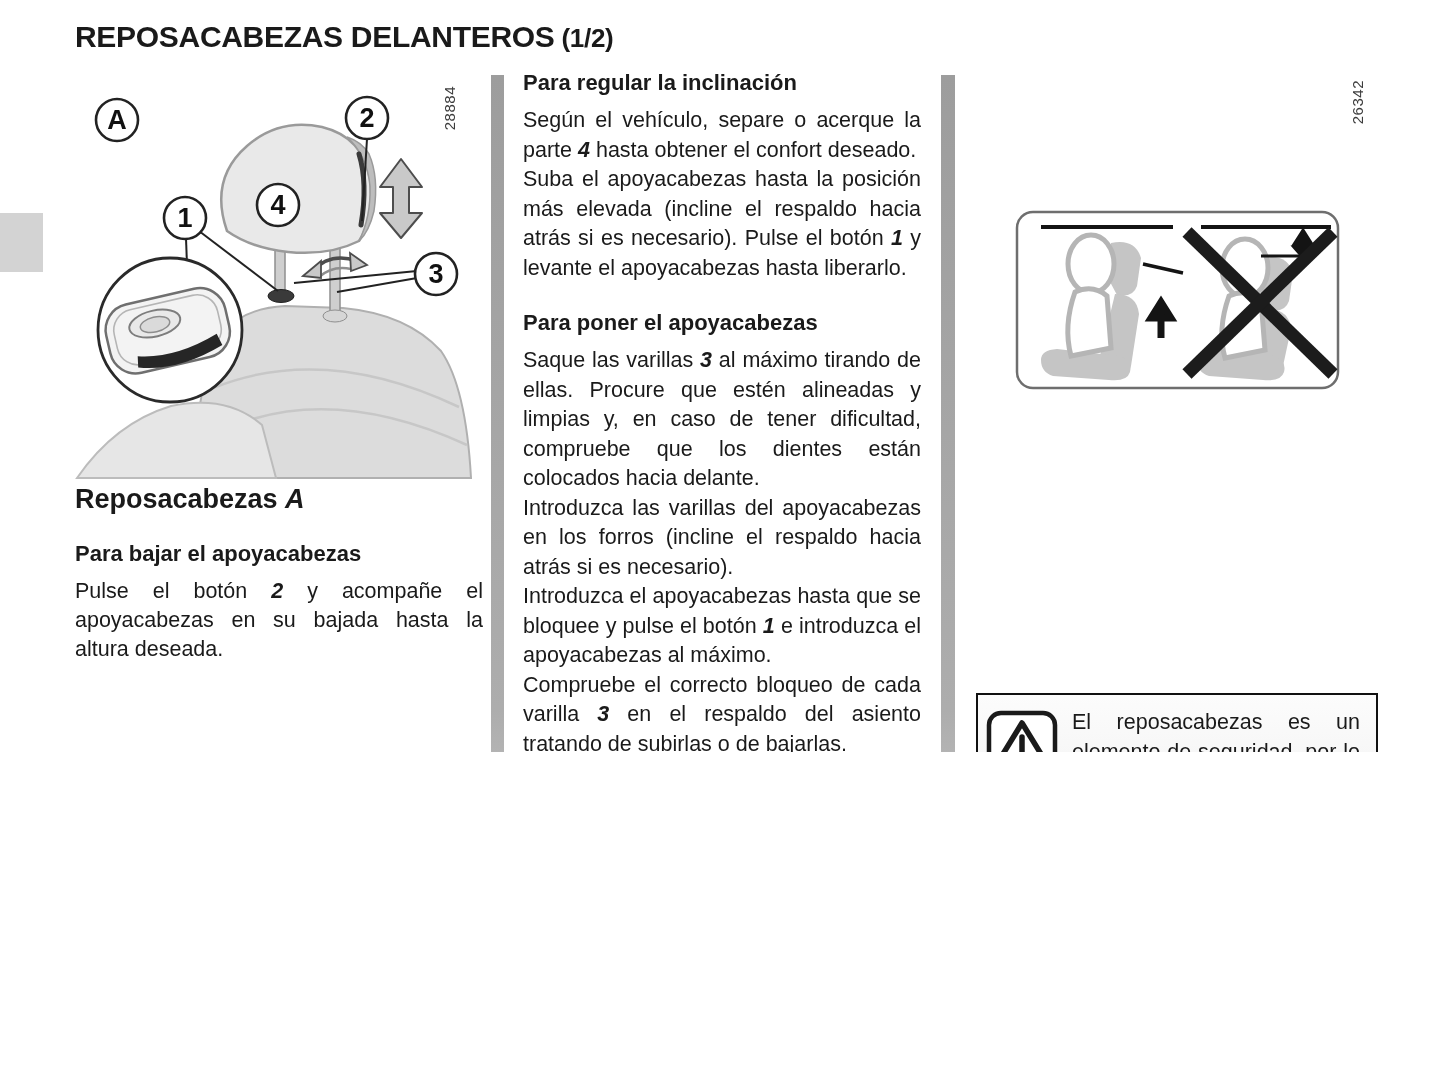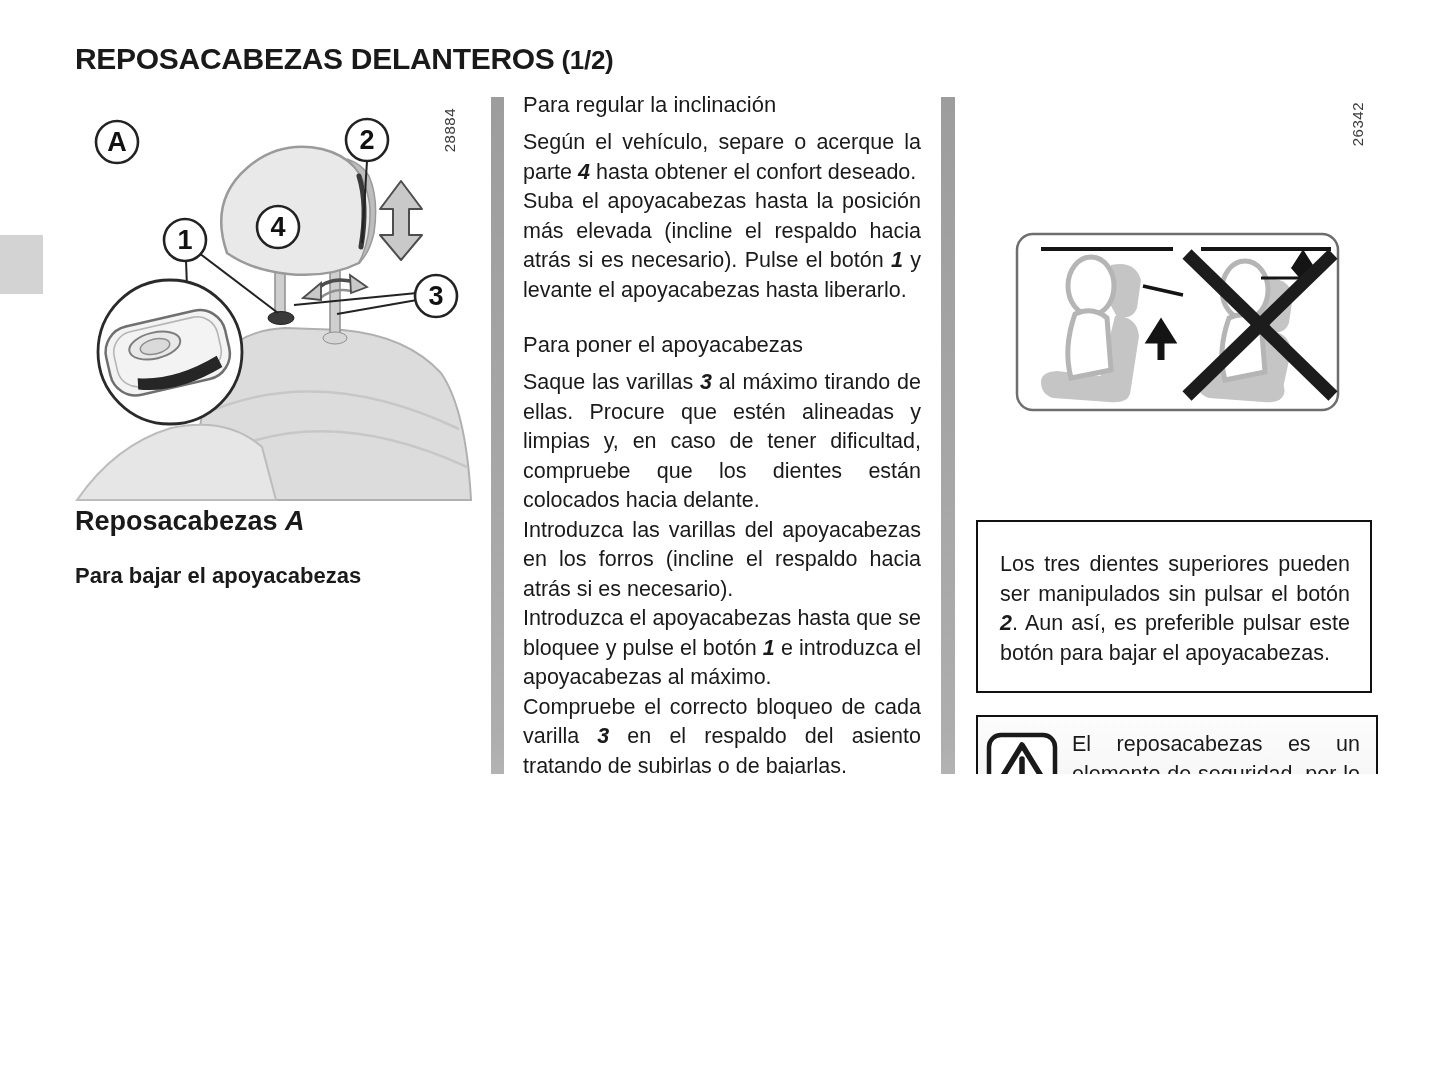--- a/index.html
+++ b/index.html
@@ -1,18 +1,18 @@
 <!DOCTYPE html>
 <html><head>
 <meta charset="utf-8">
 <style>
   html,body{margin:0;padding:0;background:#ffffff;}
   .page{
     position:relative;width:1445px;height:752px;background:#ffffff;overflow:hidden;
-    font-family:"Liberation Sans","DejaVu Sans",sans-serif;color:#1a1a1a;margin-top:22px;
+    font-family:"Liberation Sans","DejaVu Sans",sans-serif;color:#1a1a1a;
   }
   .page-title{
     position:absolute;left:75px;top:20px;margin:0;
     font-size:30px;font-weight:bold;letter-spacing:-0.3px;white-space:nowrap;
   }
   .page-title .suffix{font-size:26px;}
   .edge-tab{position:absolute;left:0;top:213px;width:43px;height:59px;background:#d3d3d3;}
   .fig-code{
     position:absolute;font-size:15px;color:#3c3c3c;
     writing-mode:vertical-rl;transform:rotate(180deg);letter-spacing:0.5px;
@@ -26,21 +26,21 @@
   .left-text h2{font-size:27px;font-weight:bold;margin:0 0 24px 0;}
   .left-text h3{font-size:22px;font-weight:bold;margin:26px 0 10px 0;}
   .left-text p{font-size:21.5px;line-height:29px;margin:0;text-align:justify;}
 
   
   .vbar{position:absolute;top:75px;width:13px;height:907px;
     background:linear-gradient(to bottom,#9d9d9d 0%,#adadad 70%,#c9c9c9 92%,rgba(200,200,200,0) 100%);}
   #vbar-left{left:491px;}
   #vbar-right{left:941px;width:14px;}
   .mid-text{position:absolute;left:523px;top:70px;width:398px;}
-  .mid-text h3{font-size:22px;font-weight:normal;margin:27px 0 10px 0;}
+  .mid-text h3{font-size:22px;font-weight:bold;margin:27px 0 10px 0;}
   .mid-text h3:first-child{margin-top:0;}
   .mid-text p{font-size:21.5px;line-height:29.5px;margin:0;text-align:justify;}
   .mid-text .sect{margin:0;}
 
   
   #safety-fig{position:absolute;left:1015px;top:210px;width:325px;height:180px;}
   .note-box{
     position:absolute;left:976px;top:498px;width:396px;height:173px;box-sizing:border-box;
     border:2px solid #111;background:#fff;padding:28px 20px 0 22px;
   }
@@ -118,20 +118,21 @@
     <text x="110" y="142" class="co-num">1</text>
     <circle cx="361" cy="189" r="21" class="co-circle"></circle>
     <text x="361" y="198" class="co-num">3</text>
   </svg>
 
   <div class="fig-code" id="code-left">28884</div>
 
   <div class="left-text">
     <h2><span>Reposacabezas </span><span style="font-weight: bold; font-style: italic;">A</span></h2>
     <h3>Para bajar el apoyacabezas</h3>
+    <p><span>Pulse el botón </span><span style="font-weight: bold; font-style: italic;">2</span><span> y acompañe el apoyacabezas en su bajada hasta la altura deseada.</span></p>
   </div>
 
   <div class="vbar" id="vbar-left"></div>
   <div class="vbar" id="vbar-right"></div>
 
   <div class="mid-text">
     <h3>Para regular la inclinación</h3>
     <div class="sect">
       <p><span>Según el vehículo, separe o acerque la parte </span><span style="font-weight: bold; font-style: italic;">4</span><span> hasta obtener el confort deseado.</span></p>
     </div>
@@ -170,23 +171,20 @@
       <path d="M214 86 Q232 78 246 90 L250 140 L210 148 Q202 120 214 86 Z" fill="#ffffff" stroke="#b5b5b5" stroke-width="5"></path>
       <line x1="246" y1="46" x2="296" y2="46" stroke="#141414" stroke-width="3"></line>
       <path d="M288 42 L288 28 M288 22 L281 33 L295 33 Z M288 46 L281 38 L295 38 Z" stroke="#141414" stroke-width="5" fill="#141414"></path>
       <line x1="172" y1="22" x2="318" y2="164" stroke="#1c1c1c" stroke-width="13"></line>
       <line x1="318" y1="22" x2="172" y2="164" stroke="#1c1c1c" stroke-width="13"></line>
     </g>
   </svg>
 
   <div class="fig-code" id="code-right">26342</div>
 
-  <div class="note-box">
-    <p><span>Los tres dientes superiores pueden ser manipulados sin pulsar el botón </span><span style="font-weight: bold; font-style: italic;">2</span><span>. Aun así, es preferible pulsar este botón para bajar el apoyacabezas.</span></p>
-  </div>
 
   <div class="warn-box">
     <svg class="warn-icon" viewBox="0 0 72 70">
       <rect x="3" y="3" width="66" height="64" rx="12" fill="#ffffff" stroke="#1a1a1a" stroke-width="4.5"></rect>
       <path d="M36 13 L63 57 L9 57 Z" fill="none" stroke="#1a1a1a" stroke-width="5.5" stroke-linejoin="round"></path>
       <line x1="36" y1="27" x2="36" y2="43" stroke="#1a1a1a" stroke-width="5.5" stroke-linecap="round"></line>
       <circle cx="36" cy="50" r="3.4" fill="#1a1a1a"></circle>
     </svg>
     <p><span>El reposacabezas es un elemento de seguridad, por lo que hay que vigilar su presencia y su correcta colocación: la parte alta del reposacabezas debe estar lo más cerca posible de la parte superior de la cabeza; la distancia entre su cabeza y el reposacabezas debe ser mínima.</span></p>
   </div>

